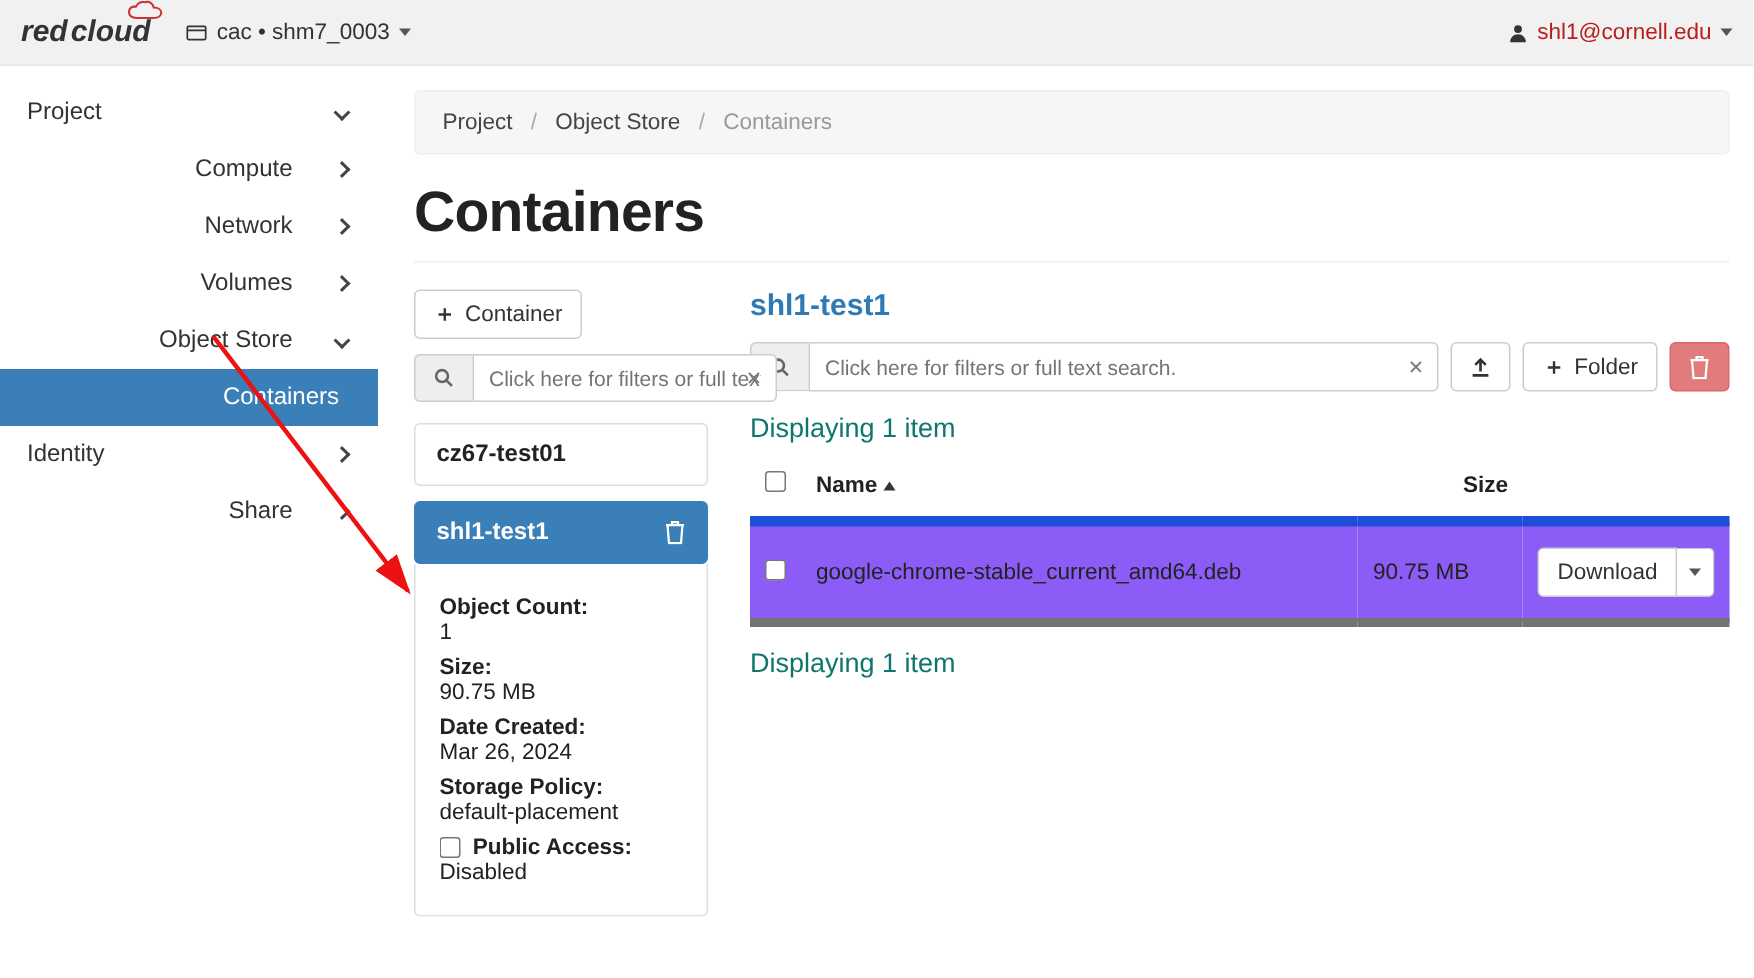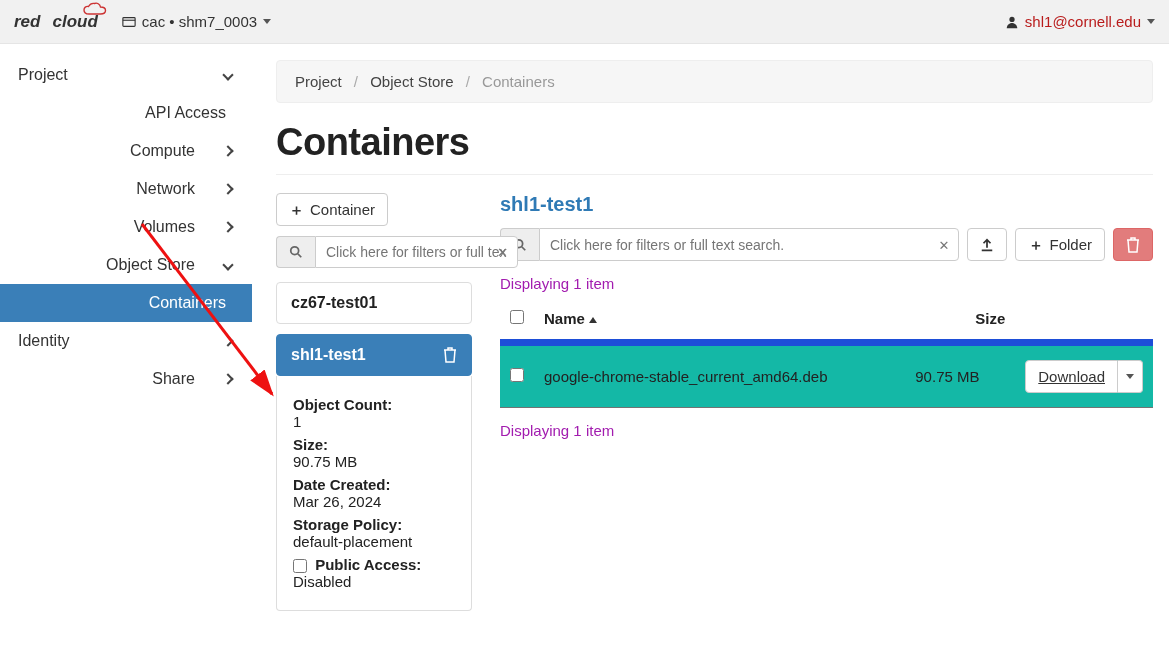--- a/index.html
+++ b/index.html
@@ -1,19 +1,19 @@
 <!DOCTYPE html>
 <html><head>
 <meta charset="utf-8">
 <style>
 * { margin: 0; padding: 0; box-sizing: border-box; }
 body { font-family: -apple-system, BlinkMacSystemFont, "Segoe UI", Helvetica, Arial, sans-serif; color: #222; font-size: 15px; background:#fff;}
 .topbar { height: 44px; background: #f1f1f1; border-bottom: 1px solid #e5e5e5; display:flex; align-items:center; padding:0 14px; justify-content:space-between;}
 .topbar-left { display:flex; align-items:center; gap:24px; }
-.brand { font-weight:bold; font-style:italic; font-size:17px; color:#333; display:flex; align-items:flex-end; gap:12px; position:relative;}
+.brand { font-weight:bold; font-style:italic; font-size:20px; color:#333; display:flex; align-items:flex-end; gap:2px; position:relative;}
 .brand .red { font-weight:bold; }
 .brand .cloud { position:relative; }
 .brand svg { position:absolute; top:-10px; right:-12px; }
 .project-drop { display:flex; align-items:center; gap:6px; color:#333; cursor:pointer; font-size:15px;}
 .user-drop { display:flex; align-items:center; gap:6px; color:#b91c1c; cursor:pointer; font-size:15px;}
 .caret { width:0; height:0; border-left:4px solid transparent; border-right:4px solid transparent; border-top:5px solid #555; display:inline-block;}
 .layout { display:flex; }
 .sidebar { width:252px; padding-top:12px; }
 .nav-item { padding:10px 0; cursor:pointer; color:#333; font-size:16px; display:flex; align-items:center;}
 .nav-item.l1 { padding-left:18px; padding-right:20px; justify-content:space-between;}
@@ -43,27 +43,27 @@
 .container-item { border:1px solid #ddd; border-radius:4px; padding:11px 14px; font-size:16px; font-weight:600; cursor:pointer; margin-bottom:10px; display:flex; align-items:center; justify-content:space-between;}
 .container-item.selected { background:#3a7fb8; color:#fff; border-color:#3a7fb8;}
 .container-details { border:1px solid #ddd; border-top:none; border-radius:0 0 4px 4px; margin-top:-10px; padding:14px 16px 16px 16px; font-size:15px;}
 .container-details .dt{font-weight:700; margin-top:6px;}
 .container-details .dd{margin-bottom:4px;}
 .detail-title { color:#2f7ab5; font-size:20px; font-weight:600;}
 .toolbar { display:flex; gap:8px; margin-top:12px; align-items:stretch;}
 .toolbar .input-group{margin-top:0; flex:1;}
 .table { width:100%; border-collapse:collapse; margin-top:6px;}
 .table th { text-align:left; font-weight:700; padding:12px 10px; border-bottom:7px solid #1d4ed8; font-size:15px;}
-.table td { padding:14px 10px; border-bottom:1px solid #737373; font-size:15px; background:#14b8a6;}
+.table td { padding:14px 10px; border-bottom:6px solid #737373; font-size:15px; background:#8b5cf6;}
 .table tr.datarow td:first-child{width:30px;}
-.displaying { color:#a21caf; font-size:15px; margin:14px 0 6px 0;}
+.displaying { color:#0f766e; font-size:18px; margin:14px 0 6px 0;}
 .plus { font-weight:bold; font-size:15px; line-height:1;}
 .sort-caret{width:0;height:0;border-left:4px solid transparent;border-right:4px solid transparent;border-bottom:6px solid #333;display:inline-block;margin-left:4px;vertical-align:middle;}
 .split-btn{display:flex;}
-.split-btn .btn{border-radius:4px 0 0 4px;text-decoration:underline;}
+.split-btn .btn{border-radius:4px 0 0 4px;}
 .split-btn .btn.caret-only{border-left:none;border-radius:0 4px 4px 0;padding:7px 8px;}
 input[type=checkbox]{width:14px;height:14px;}
 .arrow-annot { position:absolute; pointer-events:none; }
 </style>
 </head>
 <body>
 
 <div class="topbar">
   <div class="topbar-left">
     <div class="brand">
@@ -90,23 +90,20 @@
     <span>shl1@cornell.edu</span>
     <span class="caret"></span>
   </div>
 </div>
 
 <div class="layout">
   <div class="sidebar">
     <div class="nav-item l1">
       <span>Project</span>
       <span class="chev down"></span>
-    </div>
-    <div class="nav-item l2-link">
-      <span>API Access</span>
     </div>
     <div class="nav-item l2">
       <span class="lbl">Compute</span>
       <span class="chev"></span>
     </div>
     <div class="nav-item l2">
       <span class="lbl">Network</span>
       <span class="chev"></span>
     </div>
     <div class="nav-item l2">

